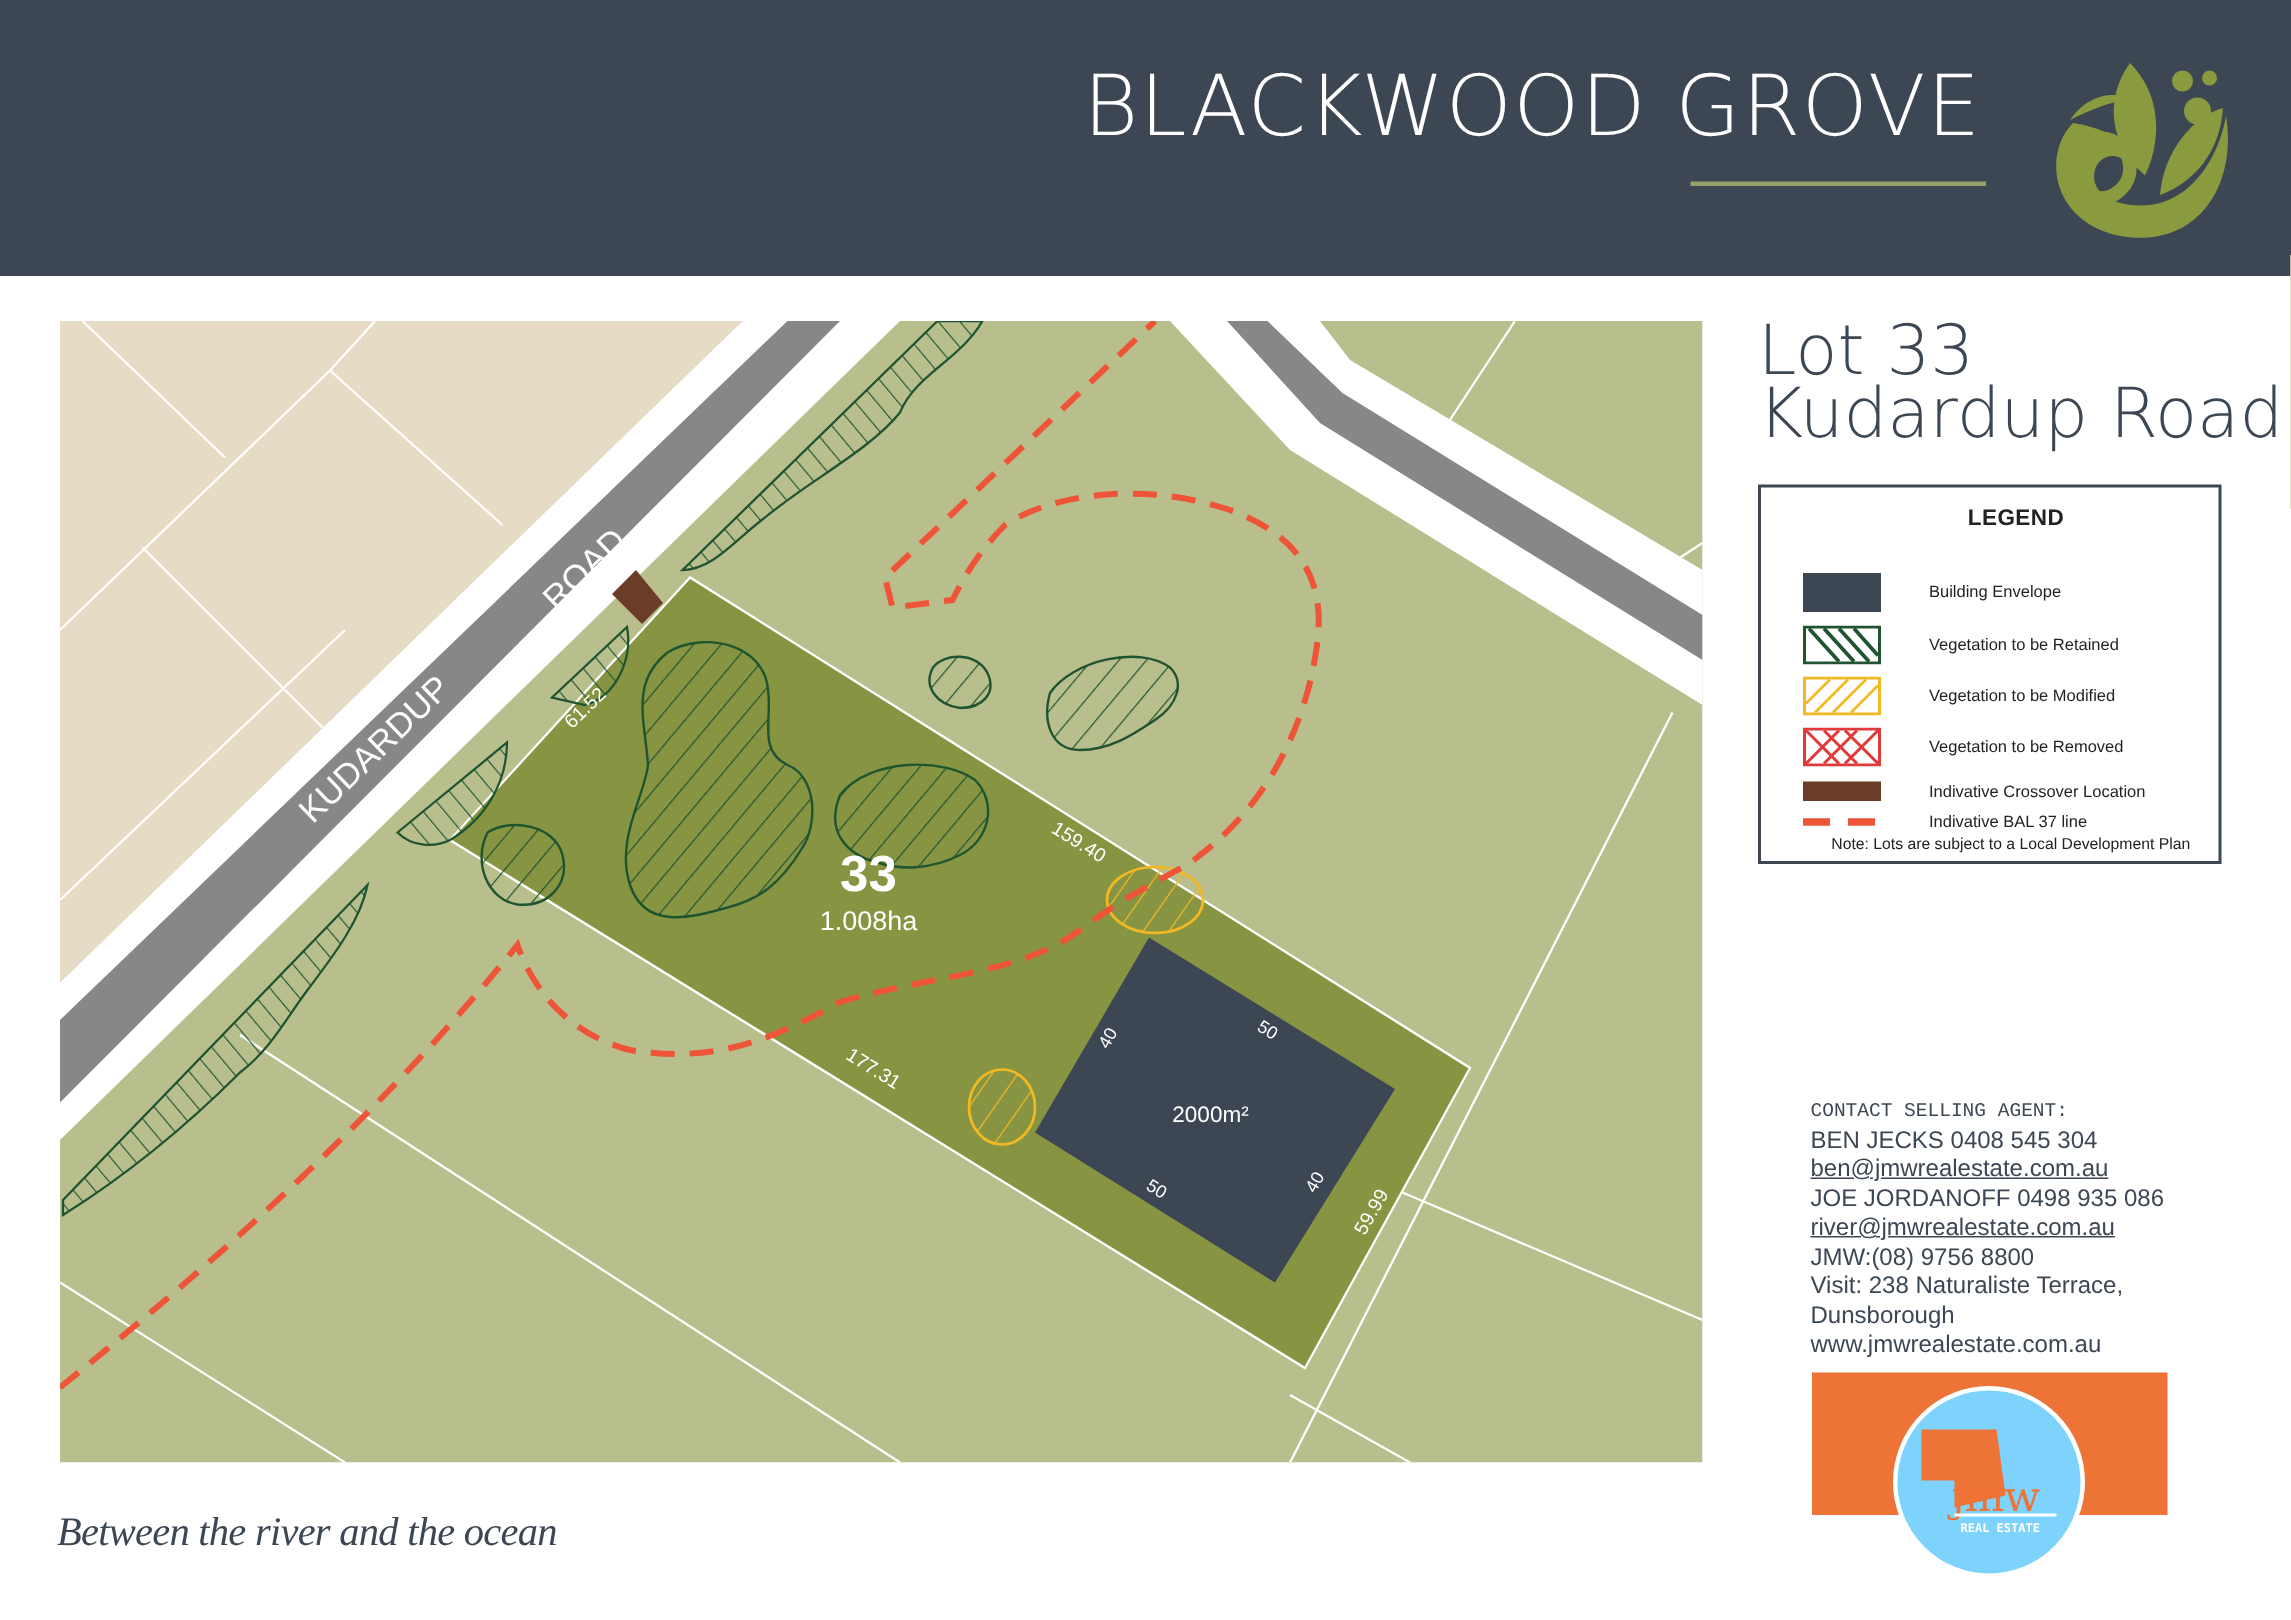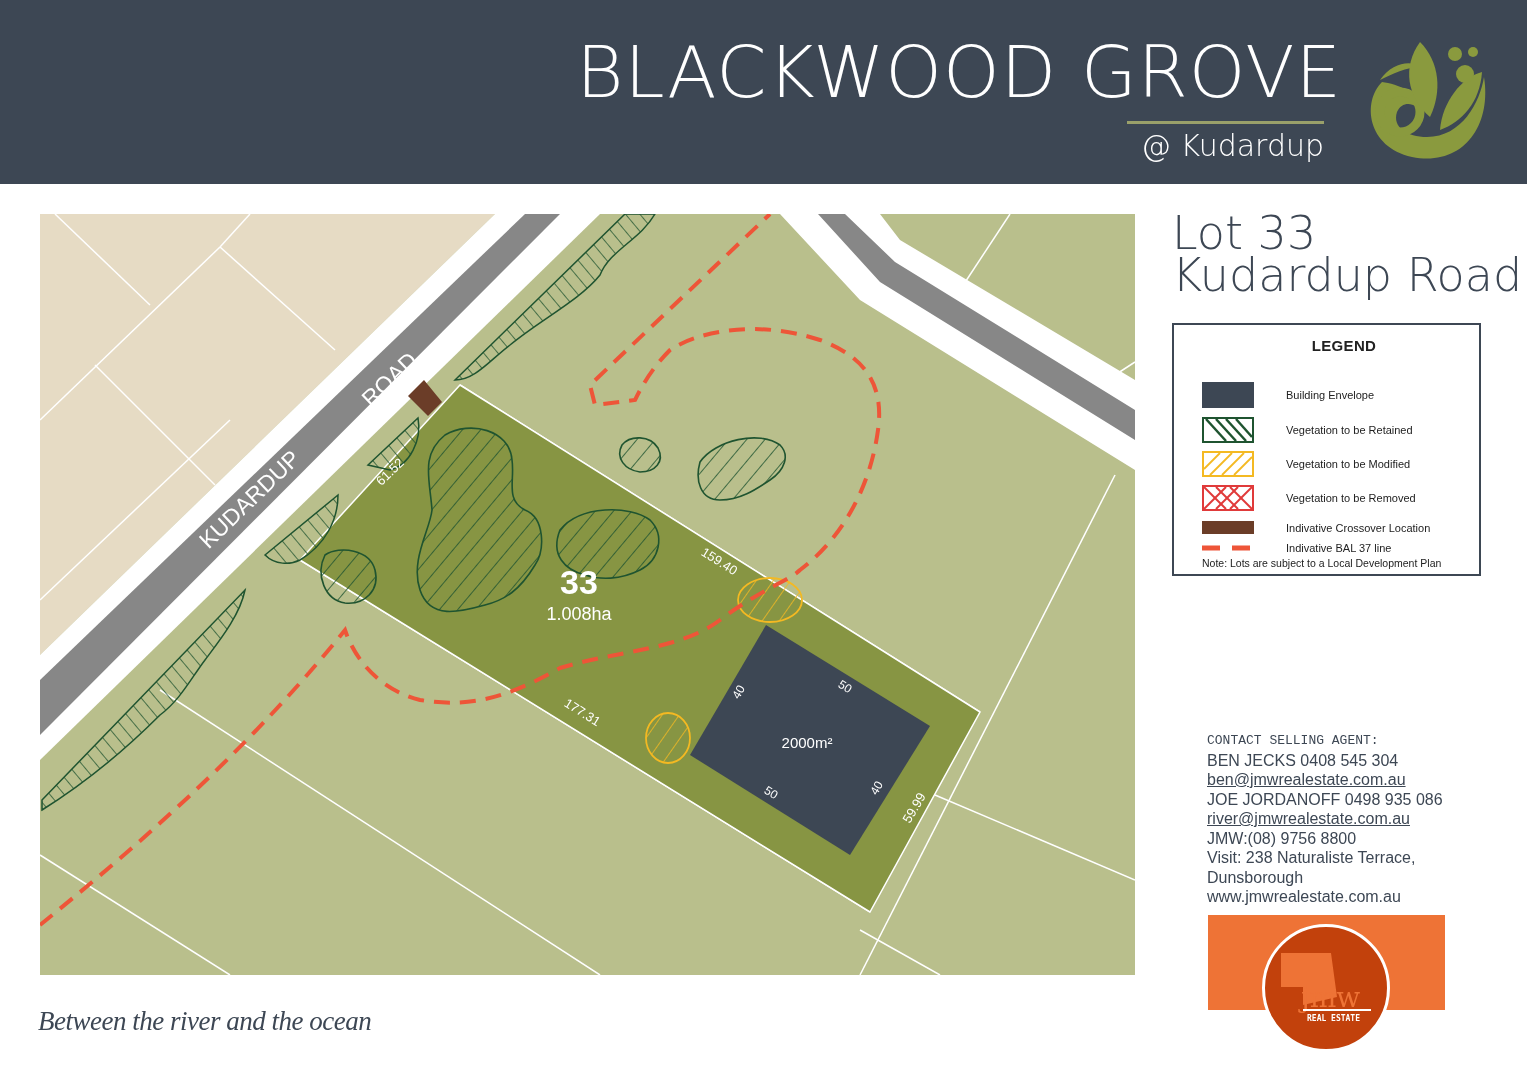--- a/index.html
+++ b/index.html
@@ -1,43 +1,42 @@
 <!DOCTYPE html>
 <html><head>
 <meta charset="utf-8">
 <style>
   html, body { margin: 0; padding: 0; }
   body { width: 1527px; height: 1080px; background: #ffffff; position: relative; overflow: hidden; font-family: "Liberation Sans", sans-serif; }
   .header { position: absolute; left: 0; top: 0; width: 1527px; height: 184px; background: #3d4754; }
-  .title { position: absolute; right: 185px; top: 22px; color: #ffffff; font-family: "DejaVu Sans", sans-serif; font-weight: 300; font-size: 72px; letter-spacing: 1px; line-height: 100px; white-space: nowrap; }
+  .title { position: absolute; right: 206px; top: 22px; color: #ffffff; font-family: "DejaVu Sans", sans-serif; font-weight: 300; font-size: 56px; letter-spacing: 1px; line-height: 100px; white-space: nowrap; }
   .title-rule { position: absolute; left: 1127px; top: 121px; width: 197px; height: 3px; background: #9aa06a; }
   .subtitle { position: absolute; right: 203px; top: 126px; color: #ffffff; font-family: "DejaVu Sans", sans-serif; font-weight: 200; font-size: 30px; line-height: 40px; white-space: nowrap; }
   .logo { position: absolute; left: 1352px; top: 22px; width: 150px; height: 150px; }
   .map { position: absolute; left: 0; top: 184px; width: 1160px; height: 810px; }
   .lot-title { position: absolute; left: 1172px; top: 212px; color: #3d4754; font-family: "DejaVu Sans", sans-serif; font-size: 46px; line-height: 42px; font-weight: 300; }
   .legend { position: absolute; left: 1172px; top: 323px; width: 309px; height: 253px; border: 2px solid #3d4754; box-sizing: border-box; background: #fff; }
   .legend h3 { margin: 0; position: absolute; top: 12px; left: 0; right: 0; text-align: center; font-size: 15px; font-weight: 800; color: #222; letter-spacing: 0.3px; padding-left: 35px; }
   .leg-row { position: absolute; left: 28px; display: flex; align-items: center; margin-top: 12px; }
   .leg-sw { width: 52px; height: 26px; box-sizing: border-box; margin-right: 32px; }
   .leg-label { font-size: 11px; color: #222; }
-  .leg-note { position: absolute; left: 0; right: 0; top: 232px; text-align: left; font-size: 10.5px; color: #222; padding-left: 28px; }
+  .leg-note { position: absolute; left: 0; right: 0; top: 232px; text-align: center; font-size: 10.5px; color: #222; padding-left: 28px; }
   .contact { position: absolute; left: 1207px; top: 731px; color: #3d4754; font-size: 16px; line-height: 19.5px; }
   .contact .lbl { font-size: 13px; font-family: Liberation Mono, monospace; }
   .contact a { color: #3d4754; text-decoration: underline; }
   .jmw-band { position: absolute; left: 1208px; top: 915px; width: 237px; height: 95px; background: #ee7336; }
-  .jmw-circle { position: absolute; left: 1262px; top: 924px; width: 128px; height: 128px; border-radius: 50%; background: #c2410c; border: 3px solid #ffffff; box-sizing: border-box; overflow: hidden; }
+  .jmw-circle { position: absolute; left: 1262px; top: 924px; width: 128px; height: 128px; border-radius: 50%; background: #7dd3fc; border: 3px solid #ffffff; box-sizing: border-box; overflow: hidden; }
   .tagline { position: absolute; left: 38px; top: 1006px; color: #3d4754; font-family: Liberation Serif, serif; font-style: italic; font-size: 27px; letter-spacing: -0.5px; }
 </style>
 </head>
 <body>
 
 <div class="header">
   <div class="title">BLACKWOOD GROVE</div>
   <div class="title-rule"></div>
-  <div class="subtitle">@  Kudardup</div>
   <svg class="logo" viewBox="0 0 150 150">
     <g fill="#8a9a3e">
       <path d="M30 60 C10 80 15 125 60 135 C110 145 140 105 132 55 C128 80 110 115 75 115 C55 115 40 105 45 90 C50 78 65 80 70 92 C70 70 45 62 30 60 Z"></path>
       <path d="M28 58 C40 40 60 38 68 45 C55 45 40 52 28 58 Z"></path>
       <circle cx="48" cy="90" r="20" fill="none" stroke="#8a9a3e" stroke-width="9"></circle>
       <path d="M68 20 C50 45 55 75 78 95 C90 70 88 40 68 20 Z"></path>
       <path d="M130 50 C110 55 90 80 88 108 C110 100 128 80 130 50 Z"></path>
       <circle cx="103" cy="32" r="7"></circle>
       <circle cx="121" cy="30" r="5"></circle>
       <circle cx="113" cy="52" r="9"></circle>

